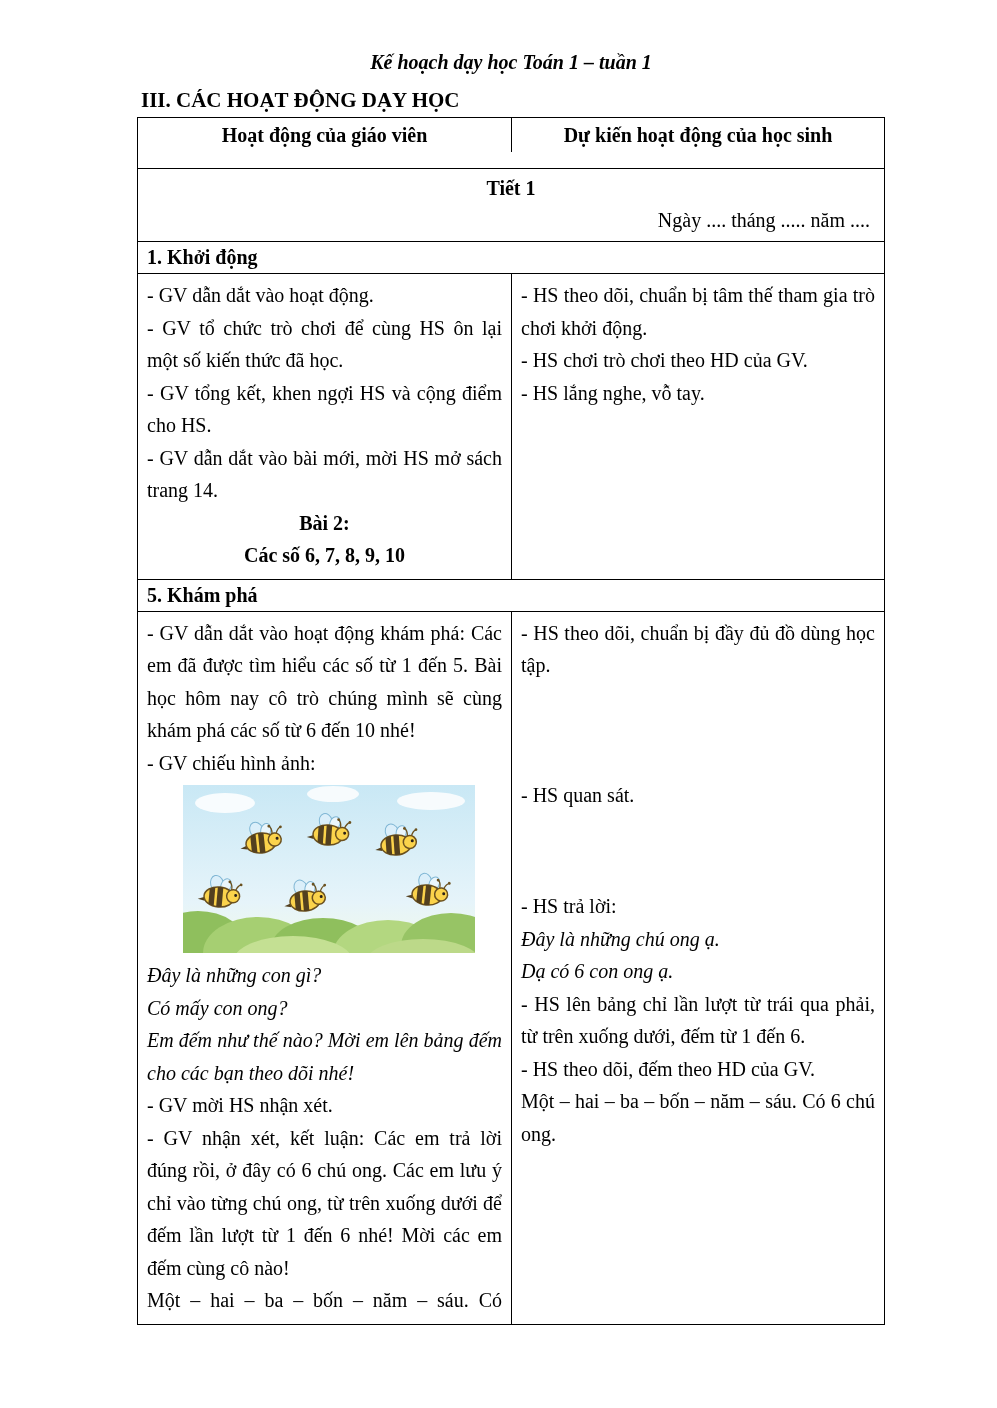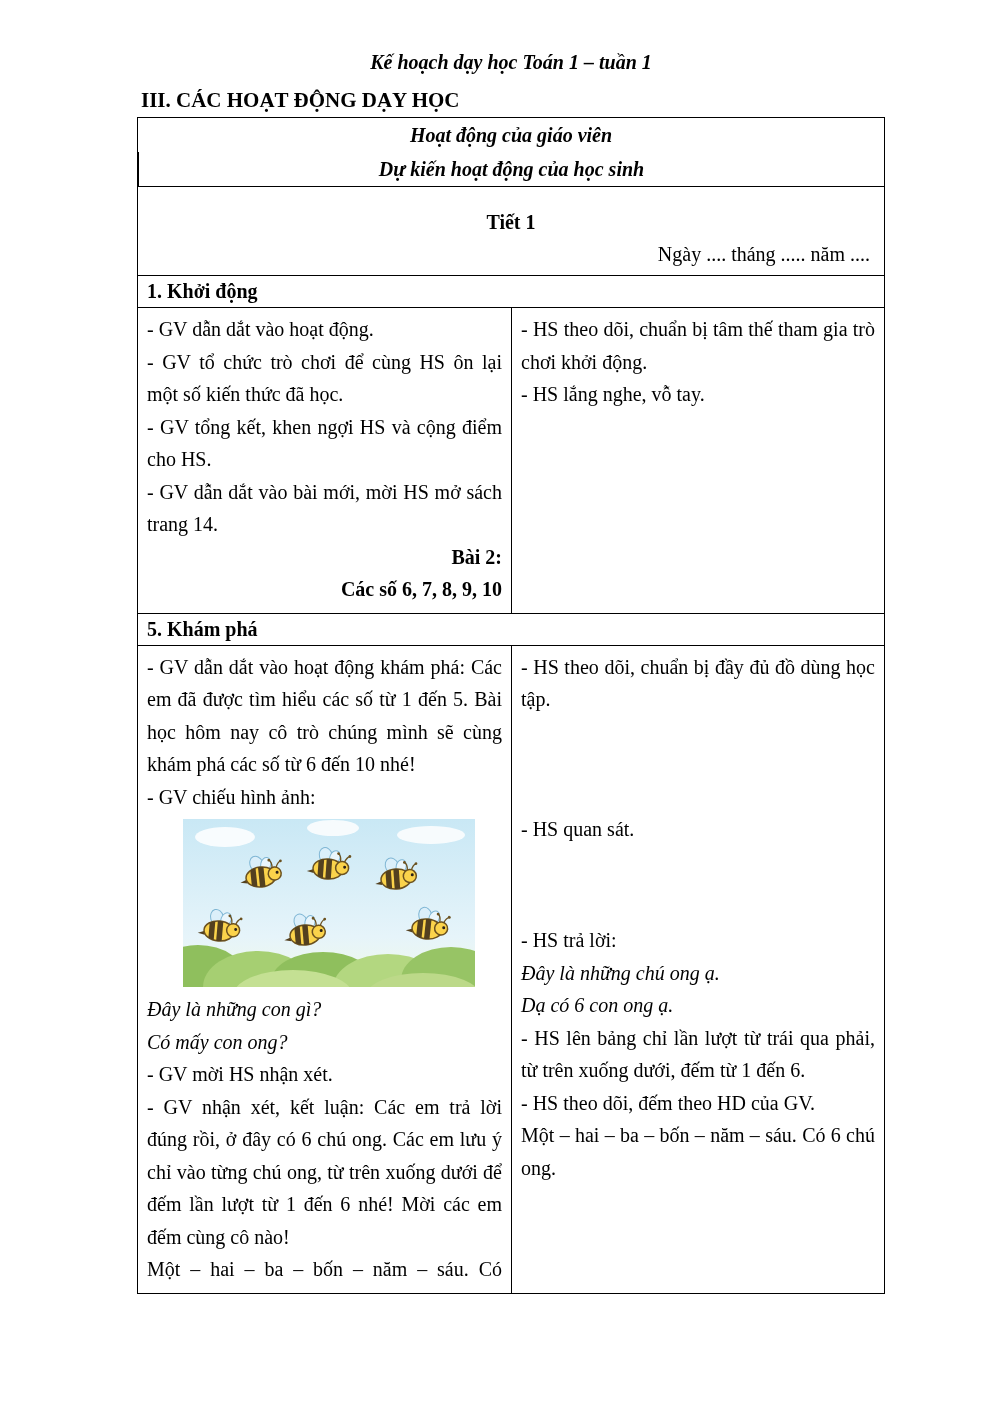--- a/index.html
+++ b/index.html
@@ -17,43 +17,43 @@
   }
   .section-heading {
     font-weight: bold; font-size: 21px; line-height: 26px;
     margin: 0 0 4px 4px;
   }
 
   .table { border: 1.5px solid #000; width: 100%; }
   .row { border-top: 1.5px solid #000; }
   .row:first-child { border-top: none; }
 
-  .hdr { display: grid; grid-template-columns: 1fr; font-style: italic; }
+  .hdr { display: grid; grid-template-columns: 1fr 1fr; }
   .hdr .hcell {
     padding: 3px 8px; font-weight: bold; text-align: center;
     font-size: 20px; line-height: 28px;
   }
   .hdr .hcell + .hcell { border-left: 1.5px solid #000; }
 
-  .tiet-cell { padding: 19px 10px 5px 10px; }
+  .tiet-cell { padding: 3px 10px 5px 10px; margin-top: 16px; }
   .tiet { text-align: center; font-weight: bold; font-size: 20px; line-height: 32px; }
   .date { text-align: right; font-size: 20px; line-height: 32px; padding-right: 4px; }
 
   .sec-title { font-weight: bold; font-size: 20px; line-height: 29px; padding: 1px 9px; }
 
   .content { display: grid; grid-template-columns: 1fr 1fr; }
   .ccell { padding: 5px 9px 7px 9px; }
   .ccell + .ccell { border-left: 1.5px solid #000; }
 
   .para {
     margin: 0; font-size: 20px; line-height: 32.5px;
     text-align: justify;
   }
   .it { font-style: italic; }
-  .bc { font-weight: bold; text-align: right; }
+  .bc { font-weight: bold; text-align: center; }
   .jl { text-align-last: justify; }
   .gap-s1   { margin-top: 33px;  }
   .gap-qsat { margin-top: 97px;  }
   .gap-tl   { margin-top: 79px; }
 
   .illus { display: block; margin: 6px 0 6px 36px; width: 292px; height: 168px; }
 </style>
 </head>
 <body>
 
@@ -80,20 +80,21 @@
       <div class="ccell">
         <p class="para">- GV dẫn dắt vào hoạt động.</p>
         <p class="para">- GV tổ chức trò chơi để cùng HS ôn lại một số kiến thức đã học.</p>
         <p class="para">- GV tổng kết, khen ngợi HS và cộng điểm cho HS.</p>
         <p class="para">- GV dẫn dắt vào bài mới, mời HS mở sách trang 14.</p>
         <p class="para bc">Bài 2:</p>
         <p class="para bc">Các số 6, 7, 8, 9, 10</p>
       </div>
       <div class="ccell">
         <p class="para">- HS theo dõi, chuẩn bị tâm thế tham gia trò chơi khởi động.</p>
+        <p class="para">- HS chơi trò chơi theo HD của GV.</p>
         <p class="para">- HS lắng nghe, vỗ tay.</p>
       </div>
     </div>
 
     <div class="row sec-title">5. Khám phá</div>
 
     <div class="row content">
       <div class="ccell">
         <p class="para">- GV dẫn dắt vào hoạt động khám phá: Các em đã được tìm hiểu các số từ 1 đến 5. Bài học hôm nay cô trò chúng mình sẽ cùng khám phá các số từ 6 đến 10 nhé!</p>
         <p class="para">- GV chiếu hình ảnh:</p>
@@ -145,20 +146,21 @@
             <use href="#bee" transform="translate(145,50) rotate(4)"></use>
             <use href="#bee" transform="translate(213,60) rotate(-4)"></use>
             <use href="#bee" transform="translate(36,112) rotate(5)"></use>
             <use href="#bee" transform="translate(122,116) rotate(-5)"></use>
             <use href="#bee" transform="translate(244,110) rotate(6)"></use>
           </g>
         </svg>
 
         <p class="para it">Đây là những con gì?</p>
         <p class="para it">Có mấy con ong?</p>
+        <p class="para it">Em đếm như thế nào? Mời em lên bảng đếm cho các bạn theo dõi nhé!</p>
         <p class="para">- GV mời HS nhận xét.</p>
         <p class="para">- GV nhận xét, kết luận: Các em trả lời đúng rồi, ở đây có 6 chú ong. Các em lưu ý chỉ vào từng chú ong, từ trên xuống dưới để đếm lần lượt từ 1 đến 6 nhé! Mời các em đếm cùng cô nào!</p>
         <p class="para jl">Một – hai – ba – bốn – năm – sáu. Có</p>
       </div>
       <div class="ccell">
         <p class="para">- HS theo dõi, chuẩn bị đầy đủ đồ dùng học tập.</p>
         <p class="para gap-qsat">- HS quan sát.</p>
         <p class="para gap-tl">- HS trả lời:</p>
         <p class="para it">Đây là những chú ong ạ.</p>
         <p class="para it">Dạ có 6 con ong ạ.</p>

